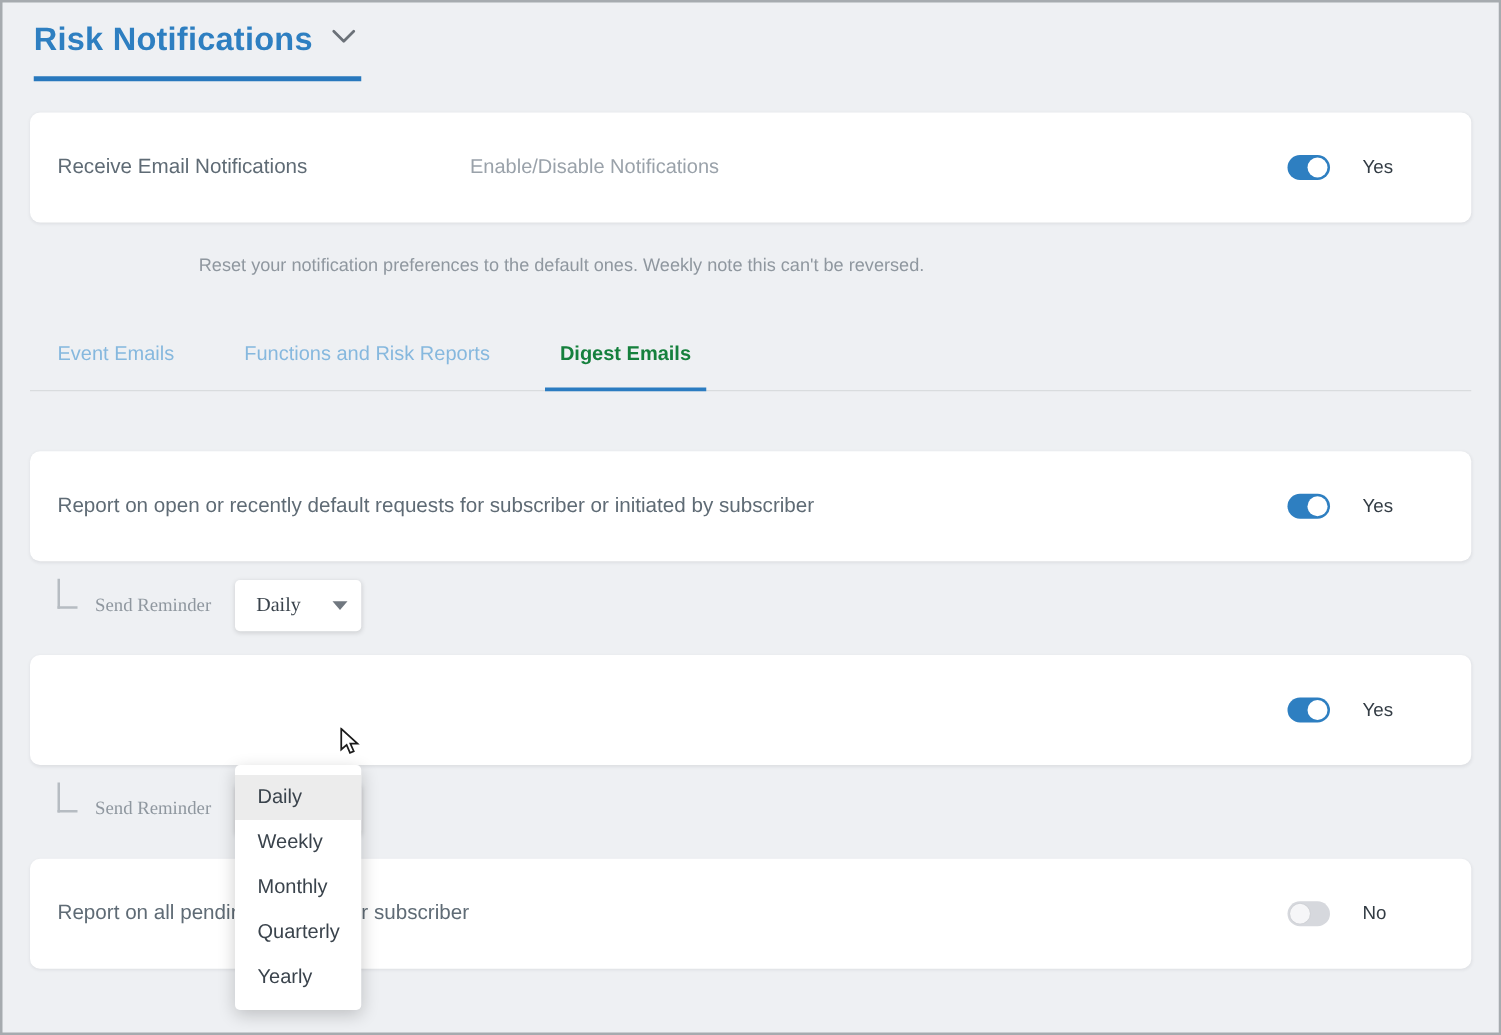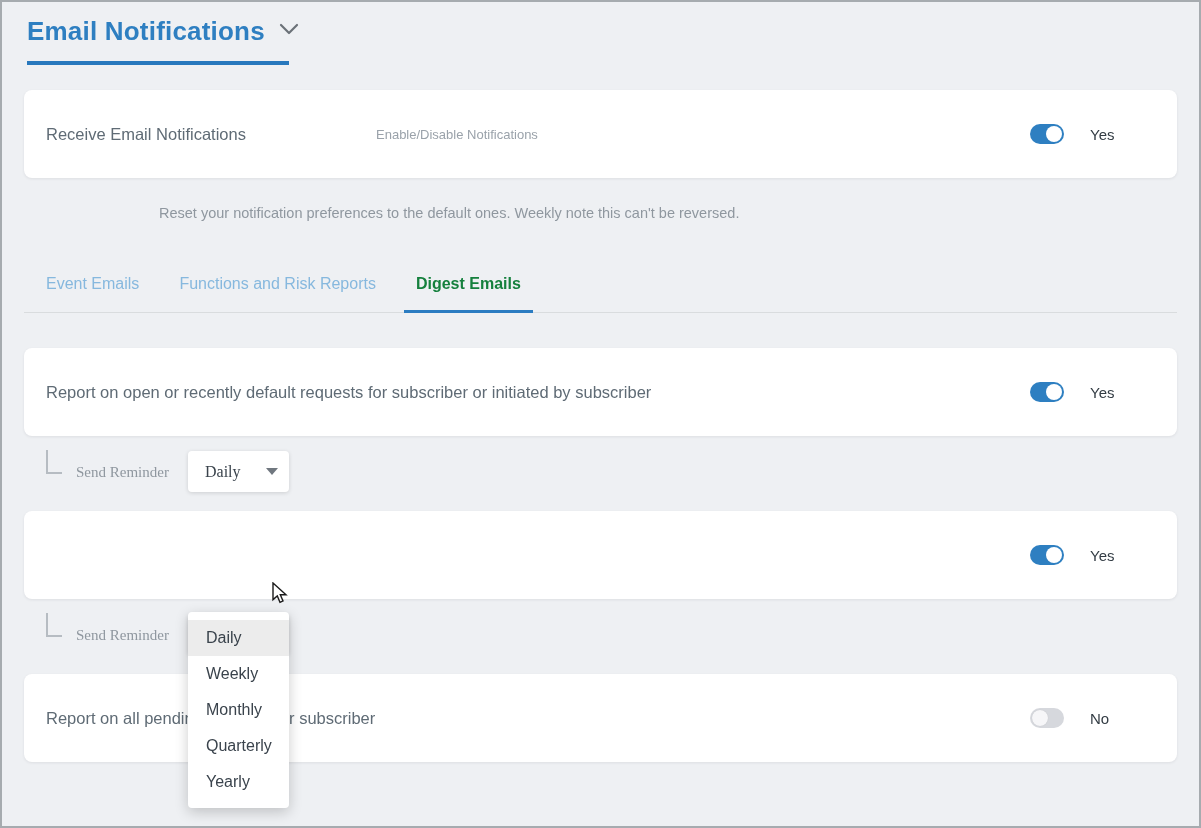--- a/index.html
+++ b/index.html
@@ -20,21 +20,21 @@
     position:relative; margin:0 22px; height:88px;
     background:#ffffff; border-radius:8px;
     box-shadow:0 1px 3px rgba(20,30,40,0.08);
   }
   .card-label {
     position:absolute; left:22px; top:50%; transform:translateY(-50%);
     font-size:16.5px; color:#5f6b75;
   }
   .card-desc {
     position:absolute; left:352px; top:50%; transform:translateY(-50%);
-    font-size:13px; color:#9aa2aa;
+    font-size:16px; color:#9aa2aa;
   }
   .state-label {
     position:absolute; left:1066px; top:50%; transform:translateY(-50%);
     font-size:15px; color:#333c44;
   }
   
   .toggle { position:absolute; left:1006px; top:50%; transform:translateY(-50%);
     width:34px; height:20px; border-radius:10px; cursor:pointer; }
   .toggle.on  { background:#2e7fc1; }
   .toggle.off { background:#d6d8dd; }
@@ -45,21 +45,21 @@
   
   .reset-row { display:flex; align-items:center; margin:27px 0 0 36px; }
   .reset-btn {
     border:1px solid #2b7cc1; color:#2b7cc1; background:transparent;
     border-radius:16px; padding:6px 17px; font-size:15px;
     font-family:"Liberation Sans", sans-serif; cursor:pointer; white-space:nowrap;
   }
   .reset-desc { margin-left:121px; font-size:14.5px; color:#8f979f; }
 
   
-  .tabs-bar { margin:54px 22px 3px 22px; padding-left:10px; border-bottom:1px solid #d9dcde; display:flex; column-gap:16px; }
+  .tabs-bar { margin:54px 22px 16px 22px; padding-left:10px; border-bottom:1px solid #d9dcde; display:flex; column-gap:32px; }
   .tab { position:relative; padding:0 12px 19px 12px; font-size:16px; color:#86b8de; cursor:pointer; white-space:nowrap; }
   .tab.active { color:#15803d; font-weight:bold; }
   .tab.active::after { content:""; position:absolute; left:0; right:0; bottom:-1px; height:3px; background:#2b7cc1; }
 
   .gap32 { height:32px; } .gap19 { height:19px; }
 
   
   .reminder-row { position:relative; height:41px; margin:15px 0 0 42px;font-family:Liberation Serif, serif; }
   .connector { position:absolute; left:2px; top:-1px; width:16px; height:24px;
     border-left:2px solid #b6bcc2; border-bottom:2px solid #b6bcc2; }
@@ -85,21 +85,21 @@
   .dd-item.highlight { background:#ececec; }
 
   .cursor { position:absolute; left:267px; top:580px; z-index:30; pointer-events:none; }
 </style>
 </head>
 <body>
 
 <div class="screen">
 
   <div class="title-wrap">
-    <span class="page-title">Email Notifications</span>
+    <span class="page-title">Risk Notifications</span>
     <span class="title-chevron">
       <svg width="20" height="13" viewBox="0 0 20 13">
           <polyline points="2,2 10,10 18,2" fill="none" stroke="#6b7178" stroke-width="2.2" stroke-linecap="round" stroke-linejoin="round"></polyline>
         </svg>
     </span>
   </div>
   <div class="title-underline"></div>
 
   <div class="card" style="margin-top:25px;">
     <span class="card-label">Receive Email Notifications</span>

